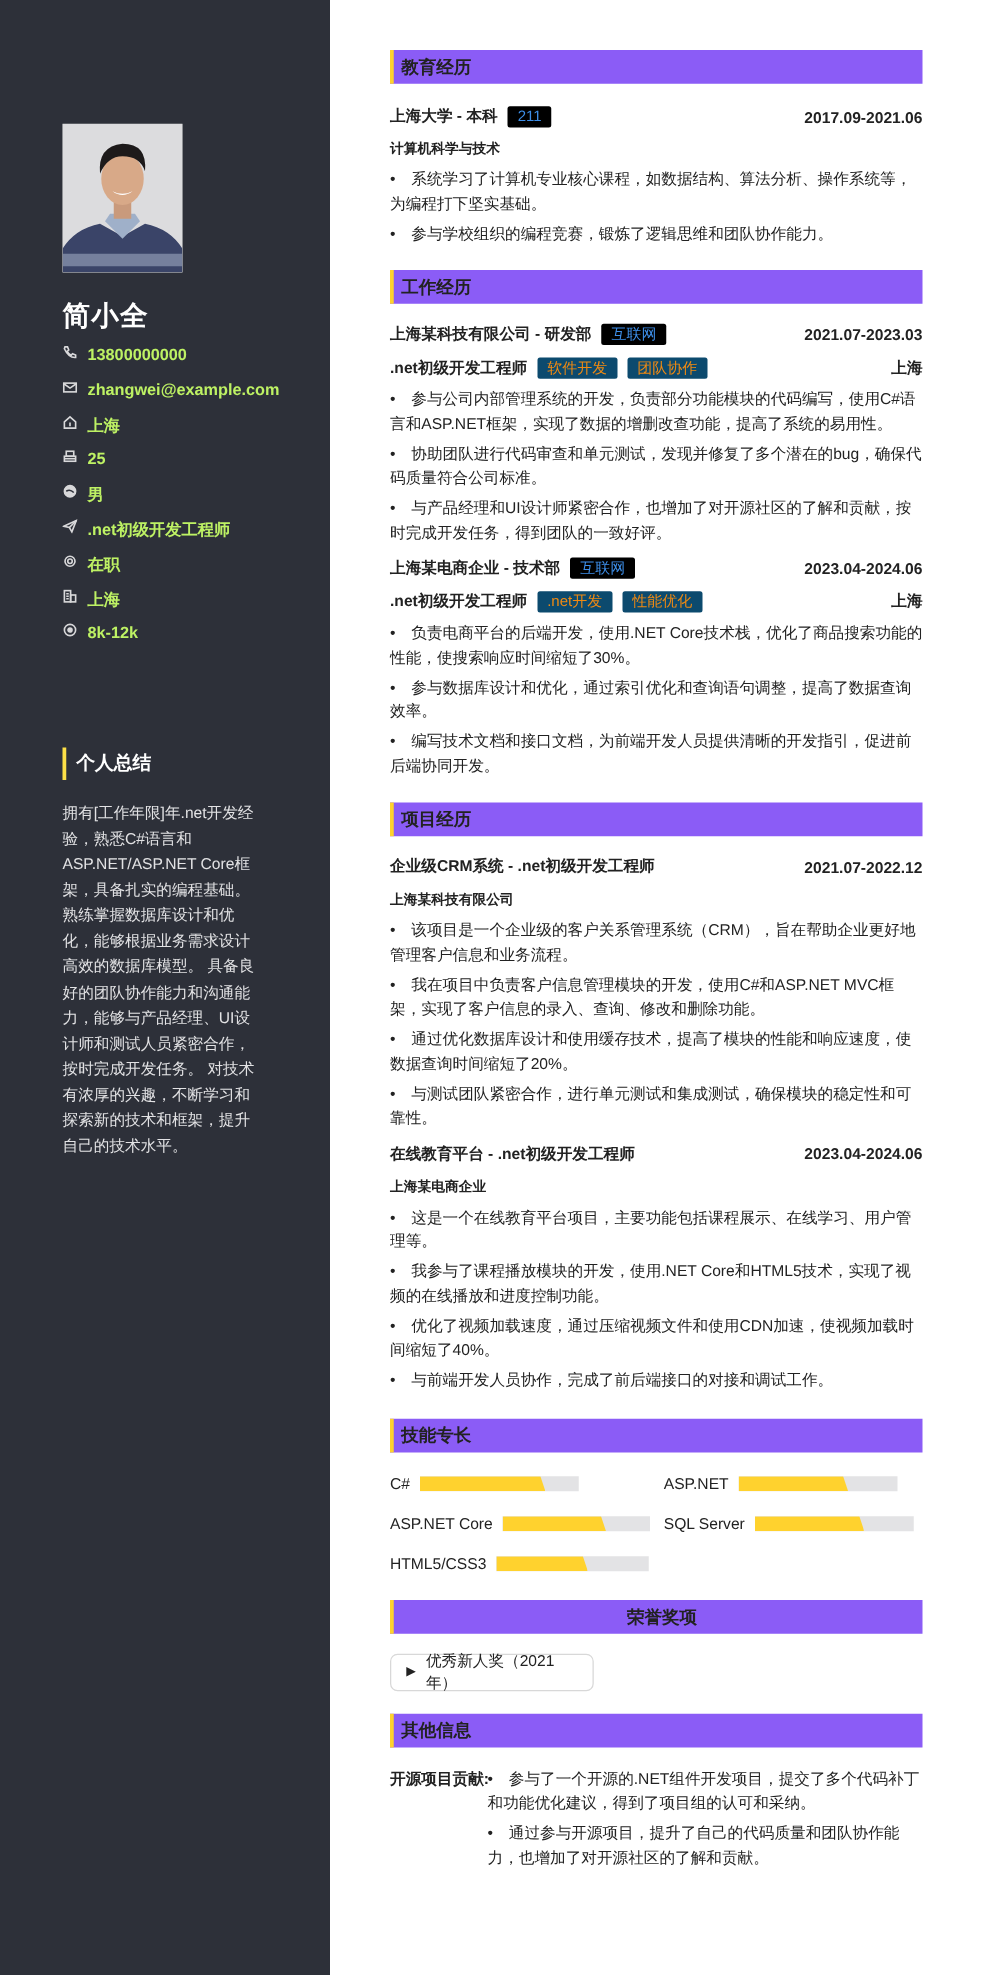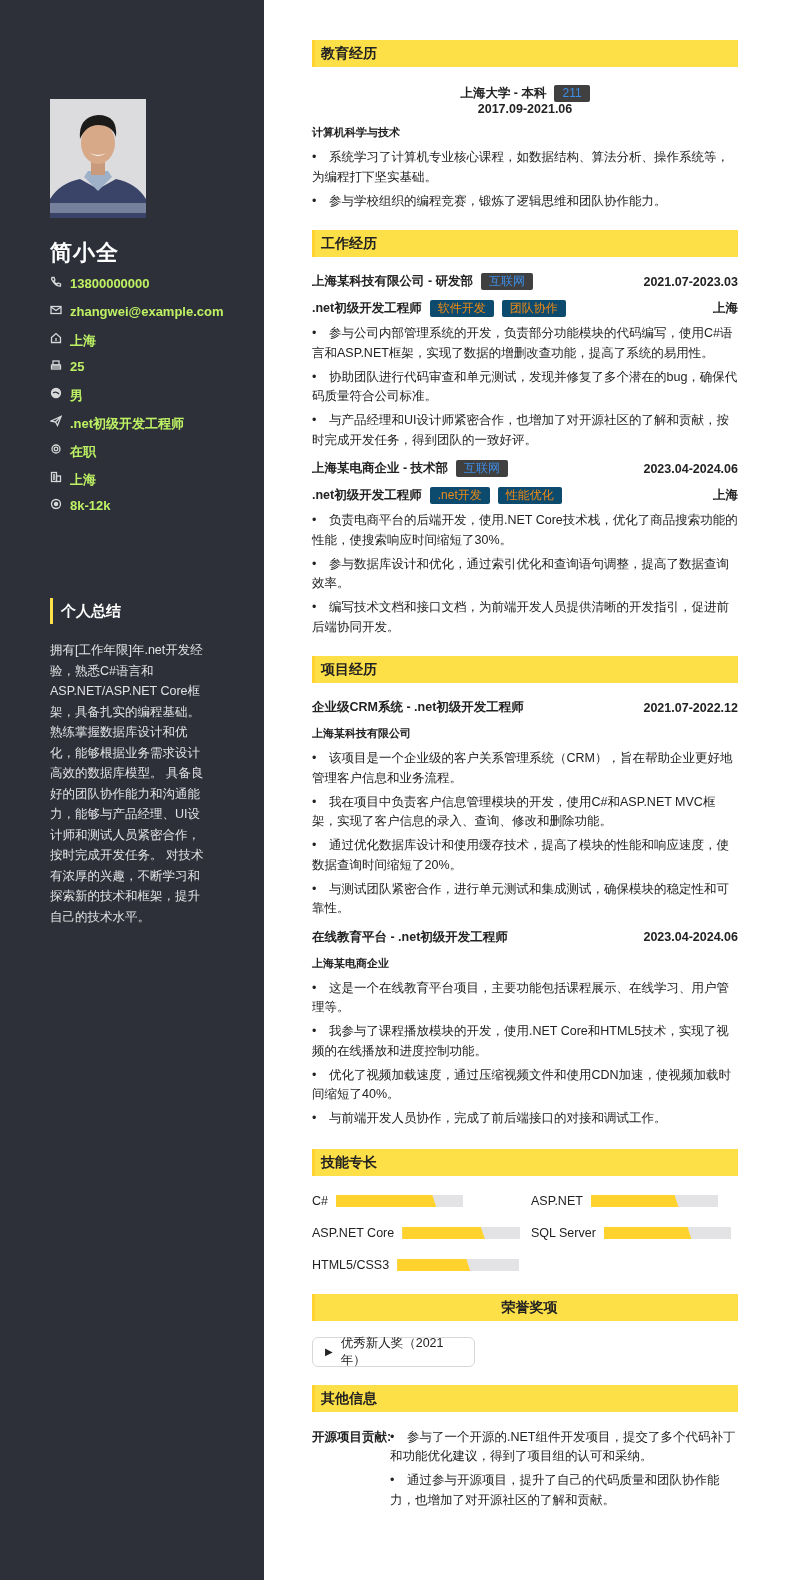--- a/index.html
+++ b/index.html
@@ -25,27 +25,27 @@
   .summary-title {
     position: absolute; left: 50px; top: 598px; height: 26px; padding-left: 8px;
     border-left: 3px solid #fde047; font-size: 15px; font-weight: bold; color: #ffffff; line-height: 26px;
   }
   .summary-text {
     position: absolute; left: 50px; top: 640px; width: 162px; font-size: 12.5px; line-height: 20.5px; color: #e2e2e4;
   }
 
   .main { position: absolute; left: 312px; top: 40px; width: 426px; }
   .sec-head {
-    height: 27px; background: #fde047; border-left: 3px solid #ffd22e; padding-left: 6px;
+    height: 27px; background: #8b5cf6; border-left: 3px solid #ffd22e; padding-left: 6px;
     font-size: 14px; font-weight: bold; line-height: 27px; color: #222;
   }
   .row { display: flex; justify-content: space-between; align-items: center; font-size: 12.5px; font-weight: bold; color: #222; }
   .row .left { display: flex; align-items: center; }
   .tag { display: inline-block; font-size: 12px; font-weight: normal; padding: 0 8px; height: 17px; line-height: 17px; margin-left: 8px; border-radius: 2px; }
-  .tag.blue { background: #404040; color: #3d8ee8; }
+  .tag.blue { background: #000000; color: #3d8ee8; }
   .tag.orange { background: #0c4a6e; color: #f08a12; }
   .sub { font-size: 11px; font-weight: bold; color: #222; }
   ul.bul { list-style: none; }
   ul.bul li { font-size: 12.5px; line-height: 19.5px; color: #222; margin-bottom: 4.5px; }
   ul.bul li .dot { display: inline-block; width: 17px; }
 
   .skills { display: grid; grid-template-columns: 219px 207px; row-gap: 13px; margin-top: 16px; }
   .skill { display: flex; align-items: center; font-size: 12.5px; color: #222; height: 19px; }
   .skill .lbl { margin-right: 8px; white-space: nowrap; }
   .bar { position: relative; height: 12px; background: #e3e3e5; }
@@ -165,21 +165,21 @@
   </div>
 
   <div class="summary-title">个人总结</div>
   <div class="summary-text">拥有[工作年限]年.net开发经验，熟悉C#语言和ASP.NET/ASP.NET Core框架，具备扎实的编程基础。 熟练掌握数据库设计和优化，能够根据业务需求设计高效的数据库模型。 具备良好的团队协作能力和沟通能力，能够与产品经理、UI设计师和测试人员紧密合作，按时完成开发任务。 对技术有浓厚的兴趣，不断学习和探索新的技术和框架，提升自己的技术水平。</div>
 </div>
 
 <div class="main">
 
   
   <div class="sec-head">教育经历</div>
-  <div class="row" style="margin-top:18px;flex-direction:column;">
+  <div class="row" style="margin-top:18px;">
     <div class="left">
       <span>上海大学 - 本科</span>
       <span class="tag blue">211</span>
     </div>
     <span>2017.09-2021.06</span>
   </div>
   <div class="sub" style="margin-top:9px;">计算机科学与技术</div>
   <ul class="bul" style="margin-top:8px;">
     <li><span class="dot">•</span><span>系统学习了计算机专业核心课程，如数据结构、算法分析、操作系统等，为编程打下坚实基础。</span></li>
     <li><span class="dot">•</span><span>参与学校组织的编程竞赛，锻炼了逻辑思维和团队协作能力。</span></li>

